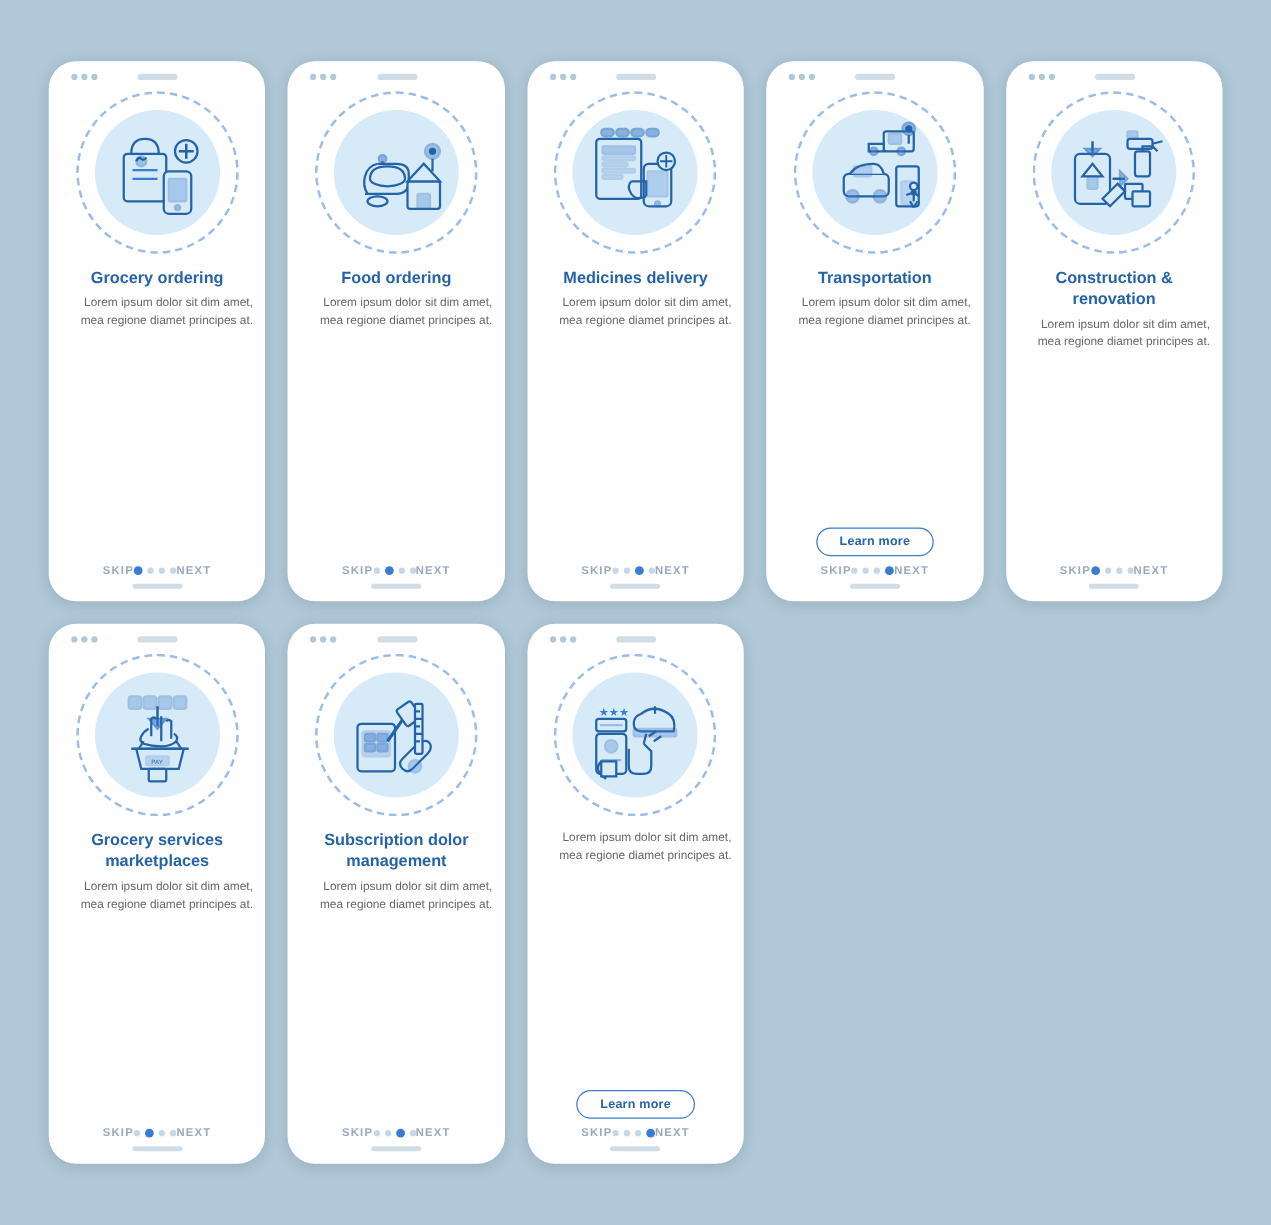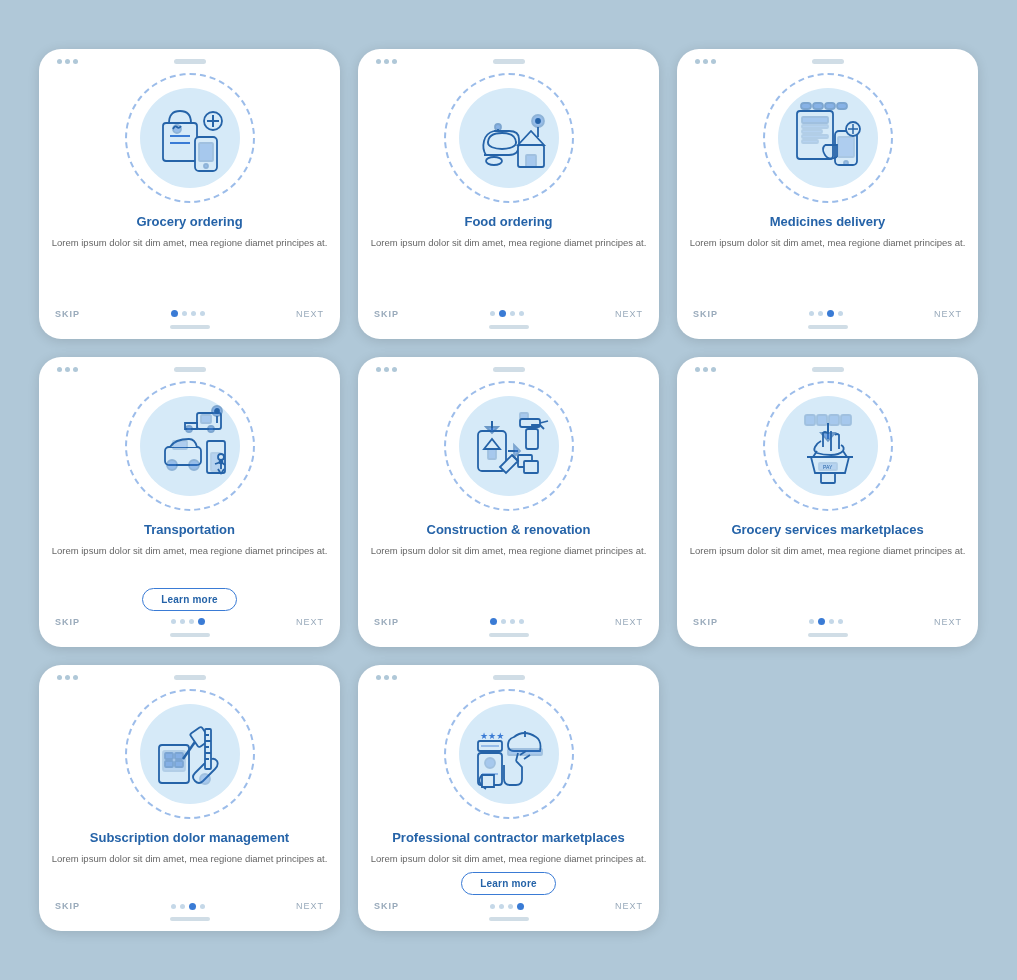--- a/index.html
+++ b/index.html
@@ -7,21 +7,21 @@
       background: #b0c8d8;
       width: 1017px;
       height: 980px;
       display: flex;
       align-items: center;
       justify-content: center;
       font-family: Arial, sans-serif;
     }
     .grid {
       display: grid;
-      grid-template-columns: repeat(3, 1fr);
+      grid-template-columns: repeat(5, 1fr);
       grid-template-rows: repeat(2, 1fr);
       gap: 18px;
       padding: 39px;
       width: 1017px;
       height: 960px;
     }
     .phone-card {
       background: #fff;
       border-radius: 22px;
       box-shadow: 0 2px 12px rgba(0,0,0,0.13);
@@ -92,41 +92,41 @@
       color: #2563a8;
       font-weight: bold;
       font-size: 13px;
       text-align: center;
       margin-bottom: 5px;
       line-height: 1.3;
     }
     .card-body {
       color: #666;
       font-size: 9.5px;
-      text-align: center;
+      text-align: right;
       line-height: 1.5;
       margin-bottom: 6px;
       flex: 1;
     }
     .learn-more-btn {
       border: 1.5px solid #3a7bd5;
       border-radius: 20px;
       color: #2563a8;
       font-size: 10px;
       font-weight: bold;
       padding: 5px 18px;
       background: #fff;
       cursor: pointer;
       margin-bottom: 2px;
       letter-spacing: 0.2px;
     }
     .phone-bottom-nav {
       display: flex;
       align-items: center;
-      justify-content: space-between;
+      justify-content: center;
       width: 100%;
       padding: 4px 6px 2px 6px;
     }
     .nav-skip {
       color: #9ab;
       font-size: 9px;
       font-weight: bold;
       letter-spacing: 1px;
     }
     .nav-dots {
@@ -139,21 +139,21 @@
       border-radius: 50%;
       background: #c5d8e8;
     }
     .nav-dot.active {
       background: #3a7bd5;
       width: 7px; height: 7px;
     }
     .nav-next {
       color: #9ab;
       font-size: 9px;
-      font-weight: normal;
+      font-weight: bold;
       letter-spacing: 1px;
     }
     .phone-home-bar {
       width: 40px; height: 4px;
       background: #d0dde6;
       border-radius: 3px;
       margin-top: 4px;
       margin-bottom: 2px;
     }
     
@@ -578,21 +578,20 @@
 
           <path d="M22 80 Q18 78 16 74 Q14 70 18 66" stroke="#2563a8"></path>
           <path d="M18 66 L30 66 L30 78 L18 78 Z" fill="#d6eaf8" stroke="#2563a8"></path>
 
           <text x="16" y="30" font-size="9" fill="#3a7bd5" stroke="none">★★★</text>
           <rect x="14" y="32" width="24" height="10" rx="2" fill="#d6eaf8" stroke="#2563a8"></rect>
           <line x1="17" y1="37" x2="35" y2="37" stroke="#3a7bd5" opacity="0.4"></line>
         </g>
       </svg>
     </div>
-    <div class="card-title">Professional contractor marketplaces</div>
     <div class="card-body">Lorem ipsum dolor sit dim amet, mea regione diamet principes at.</div>
     <button class="learn-more-btn">Learn more</button>
     <div class="phone-bottom-nav">
       <span class="nav-skip">SKIP</span>
       <div class="nav-dots">
         <div class="nav-dot"></div>
         <div class="nav-dot"></div>
         <div class="nav-dot"></div>
         <div class="nav-dot active"></div>
       </div>

